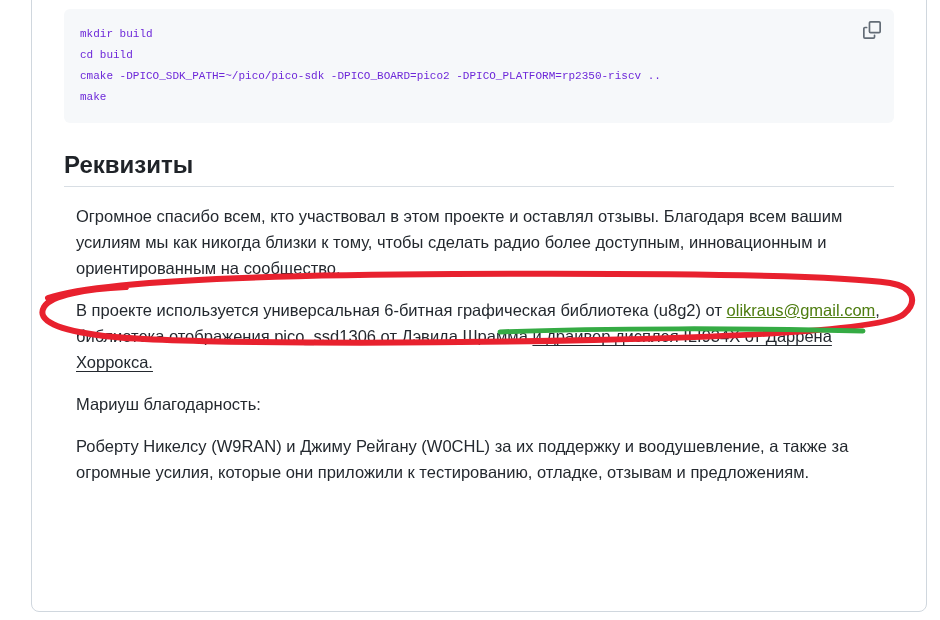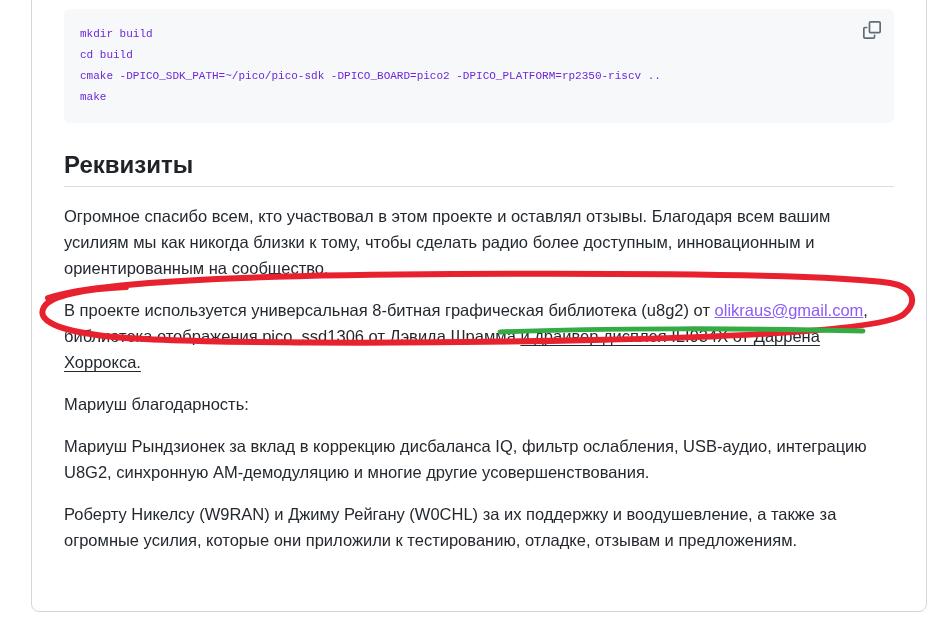--- a/index.html
+++ b/index.html
@@ -54,27 +54,27 @@
     margin-top: 28px;
     font-size: 24px;
     font-weight: 600;
     line-height: 28px;
     color: #1f2328;
     padding-bottom: 7px;
     border-bottom: 1px solid #d8dee4;
   }
 
   .md-body p {
-    margin: 16px 0;
+    margin: 16px 12px;
     font-size: 16.5px;
     line-height: 26px;
     color: #24292f;
   }
   a.email-link {
-    color: #8b5cf6;
+    color: #4d7c0f;
     text-decoration: underline;
     cursor: pointer;
   }
   .underlined-seg { text-decoration: underline; text-underline-offset: 3px; text-decoration-thickness: 1px; }
 
   .annotation {
     position: absolute;
     pointer-events: none;
     z-index: 10;
   }
@@ -102,25 +102,24 @@
         </span>
       </button>
     </div>
 
     <h2 class="section-heading">Реквизиты</h2>
 
     <div class="md-body">
 
       <p>Огромное спасибо всем, кто участвовал в этом проекте и оставлял отзывы. Благодаря всем вашим усилиям мы как никогда близки к тому, чтобы сделать радио более доступным, инновационным и ориентированным на сообщество.</p>
 
-      <p><span>В проекте используется универсальная 8-битная графическая библиотека (u8g2) от </span><a class="email-link">olikraus@gmail.com</a><span>, библиотека отображения pico_ssd1306 от Дэвида Шрамма </span><span class="underlined-seg">и драйвер дисплея ILI934X от Даррена Хоррокса.</span></p>
+      <p><span>В проекте используется универсальная 6-битная графическая библиотека (u8g2) от </span><a class="email-link">olikraus@gmail.com</a><span>, библиотека отображения pico_ssd1306 от Дэвида Шрамма </span><span class="underlined-seg">и драйвер дисплея ILI934X от Даррена Хоррокса.</span></p>
 
       <p>Мариуш благодарность:</p>
 
-      <p>Мариуш Рындзионек за вклад в коррекцию дисбаланса IQ, фильтр ослабления, USB-аудио, интеграцию U8G2, синхронную АМ-демодуляцию и многие другие усовершенствования.</p>
 
 
       <p>Роберту Никелсу (W9RAN) и Джиму Рейгану (W0CHL) за их поддержку и воодушевление, а также за огромные усилия, которые они приложили к тестированию, отладке, отзывам и предложениям.</p>
 
     </div>
   </div>
 
   <svg class="annotation red-annotation" viewBox="0 0 888 88" fill="none">
     <path d="M 14 32
          C 60 16, 200 9, 420 8

